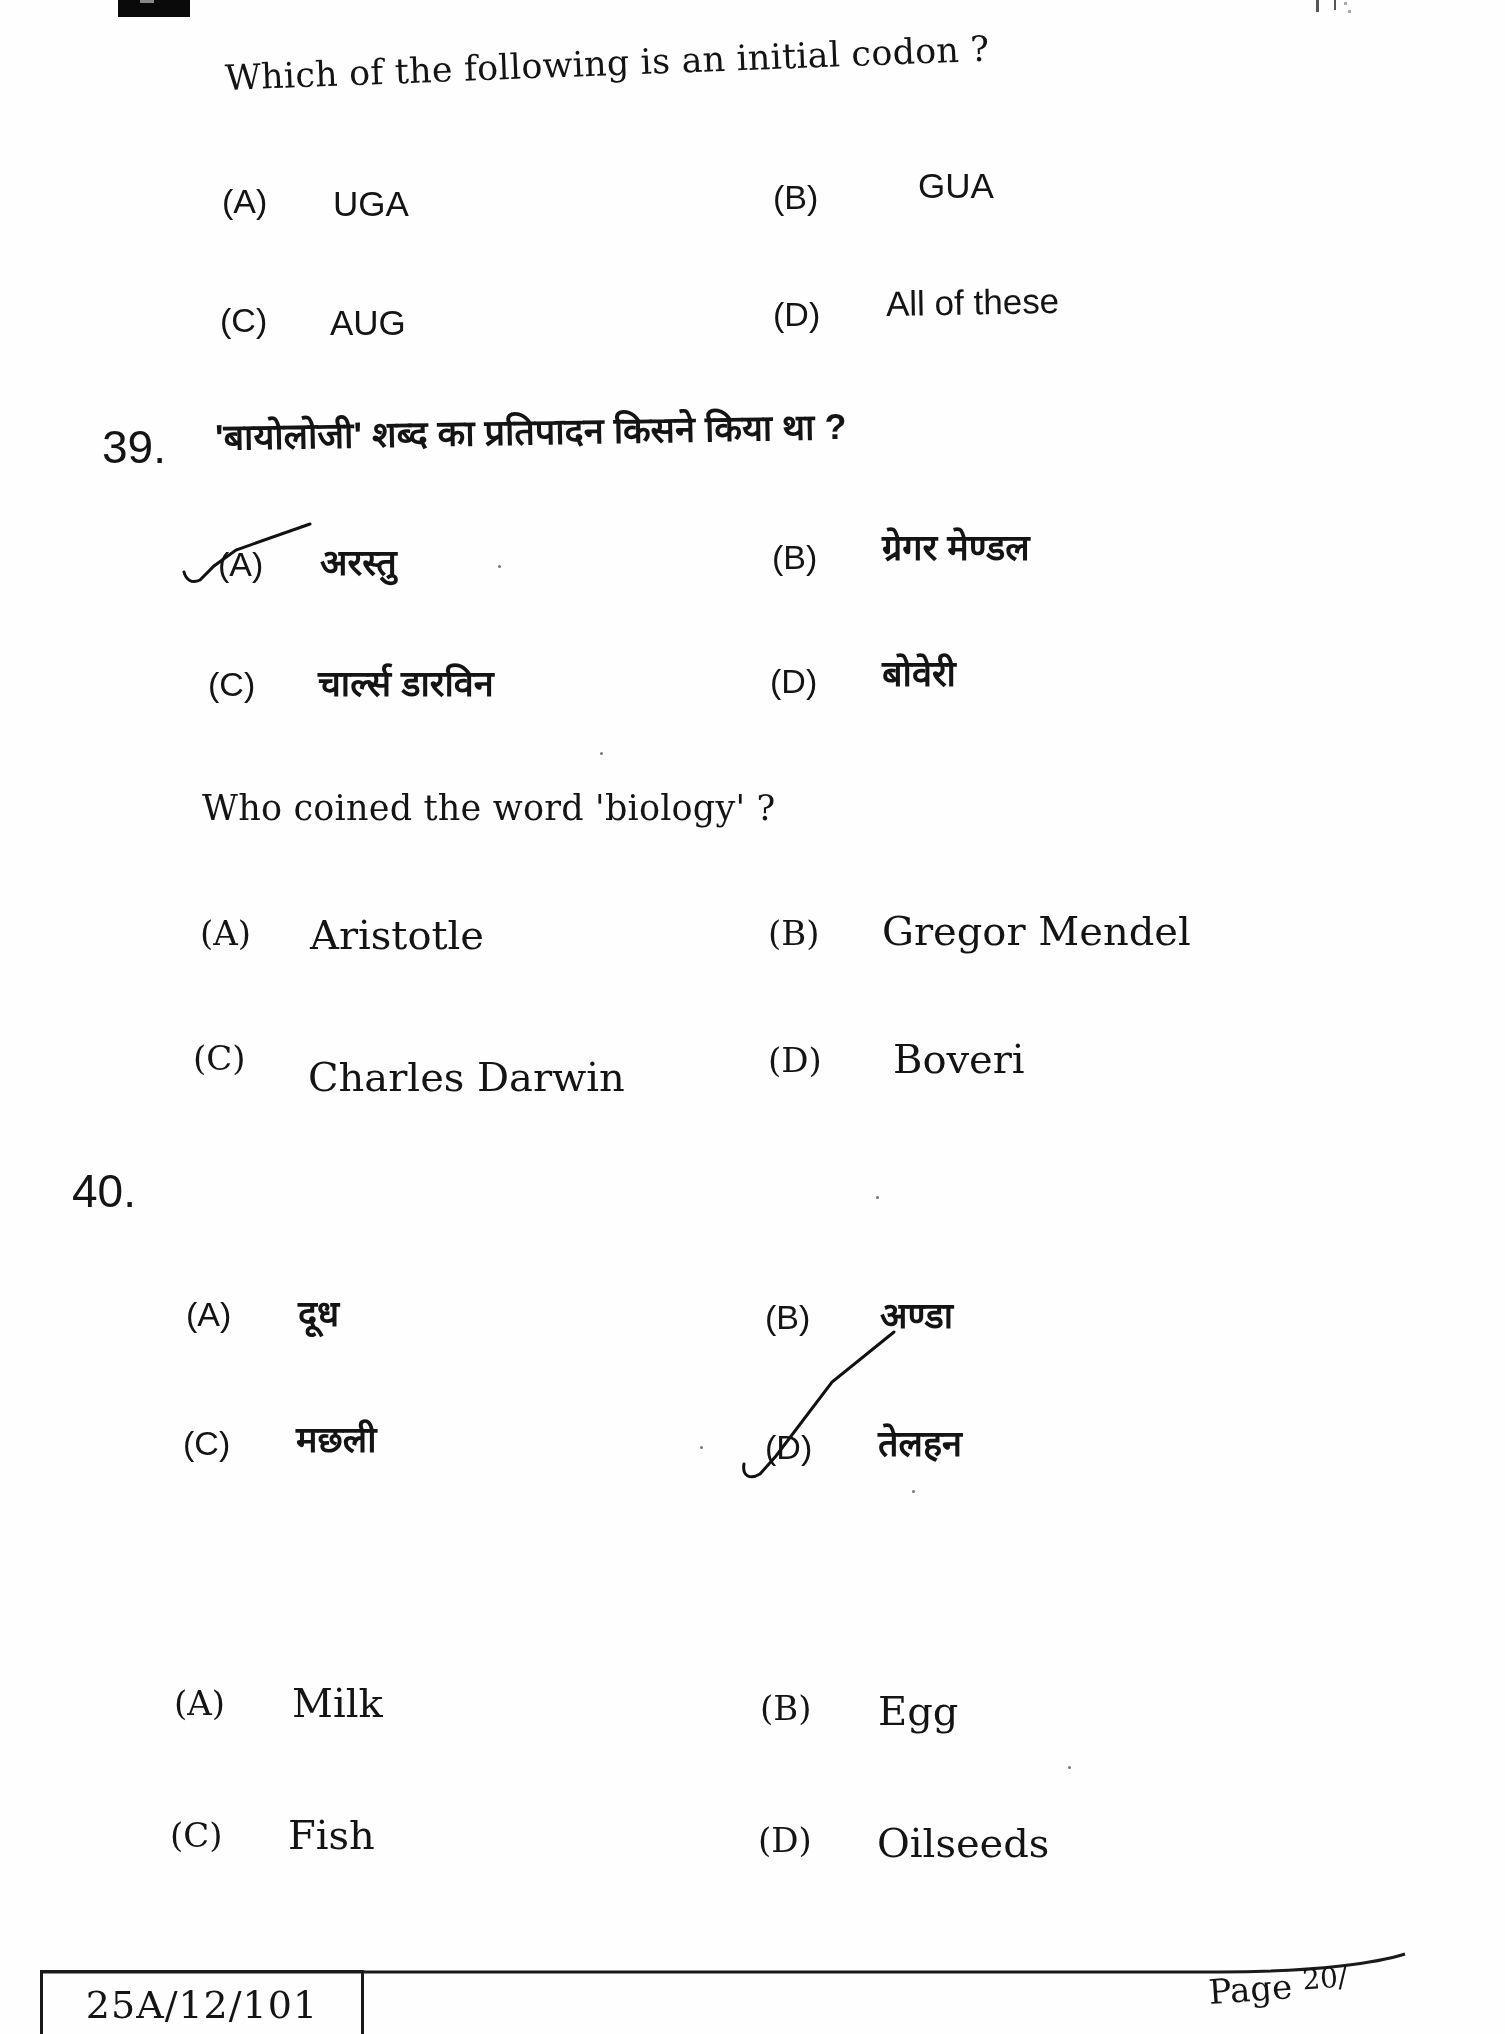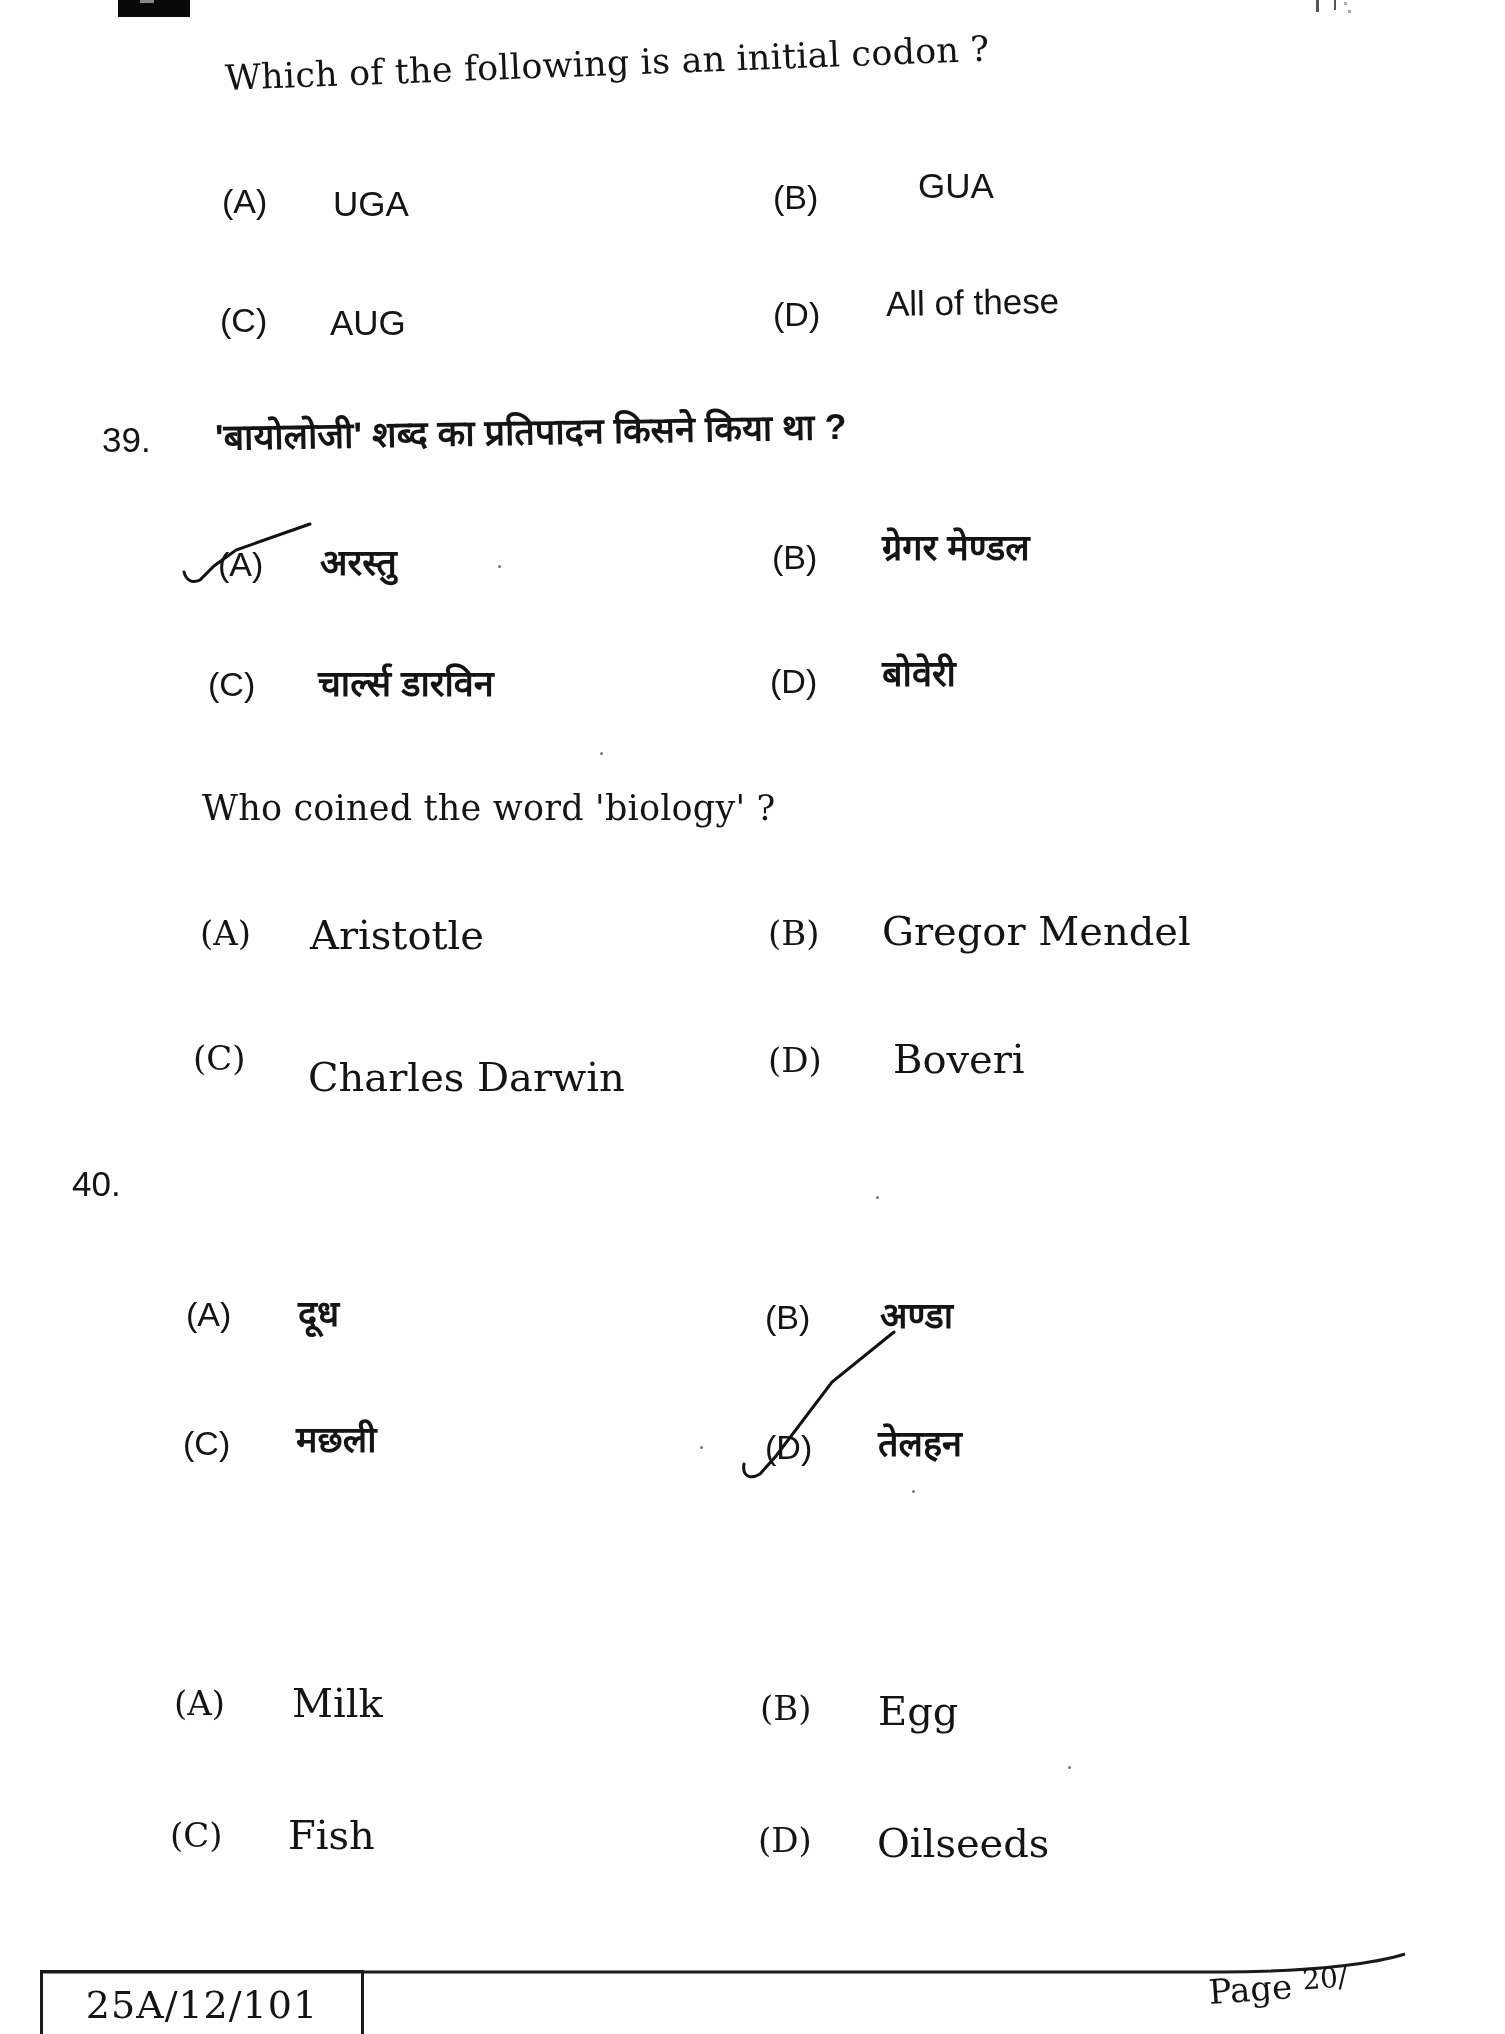--- a/index.html
+++ b/index.html
@@ -56,21 +56,21 @@
       font-size: 35px;
       letter-spacing: 0.2px;
     }
     .q-hi {
       font-family: "Liberation Sans", "DejaVu Sans", sans-serif;
       font-size: 36px;
       font-weight: bold;
     }
     .qnum {
       font-family: "Liberation Sans", "DejaVu Sans", sans-serif;
-      font-size: 35px;
+      font-size: 46px;
     }
     .opt-label {
       font-family: "Liberation Sans", "DejaVu Sans", sans-serif;
       font-size: 34px;
     }
     .opt-label.serif {
       font-family: "DejaVu Serif", "Liberation Serif", serif;
     }
     .opt-en {
       font-family: "DejaVu Serif", "Liberation Serif", serif;

